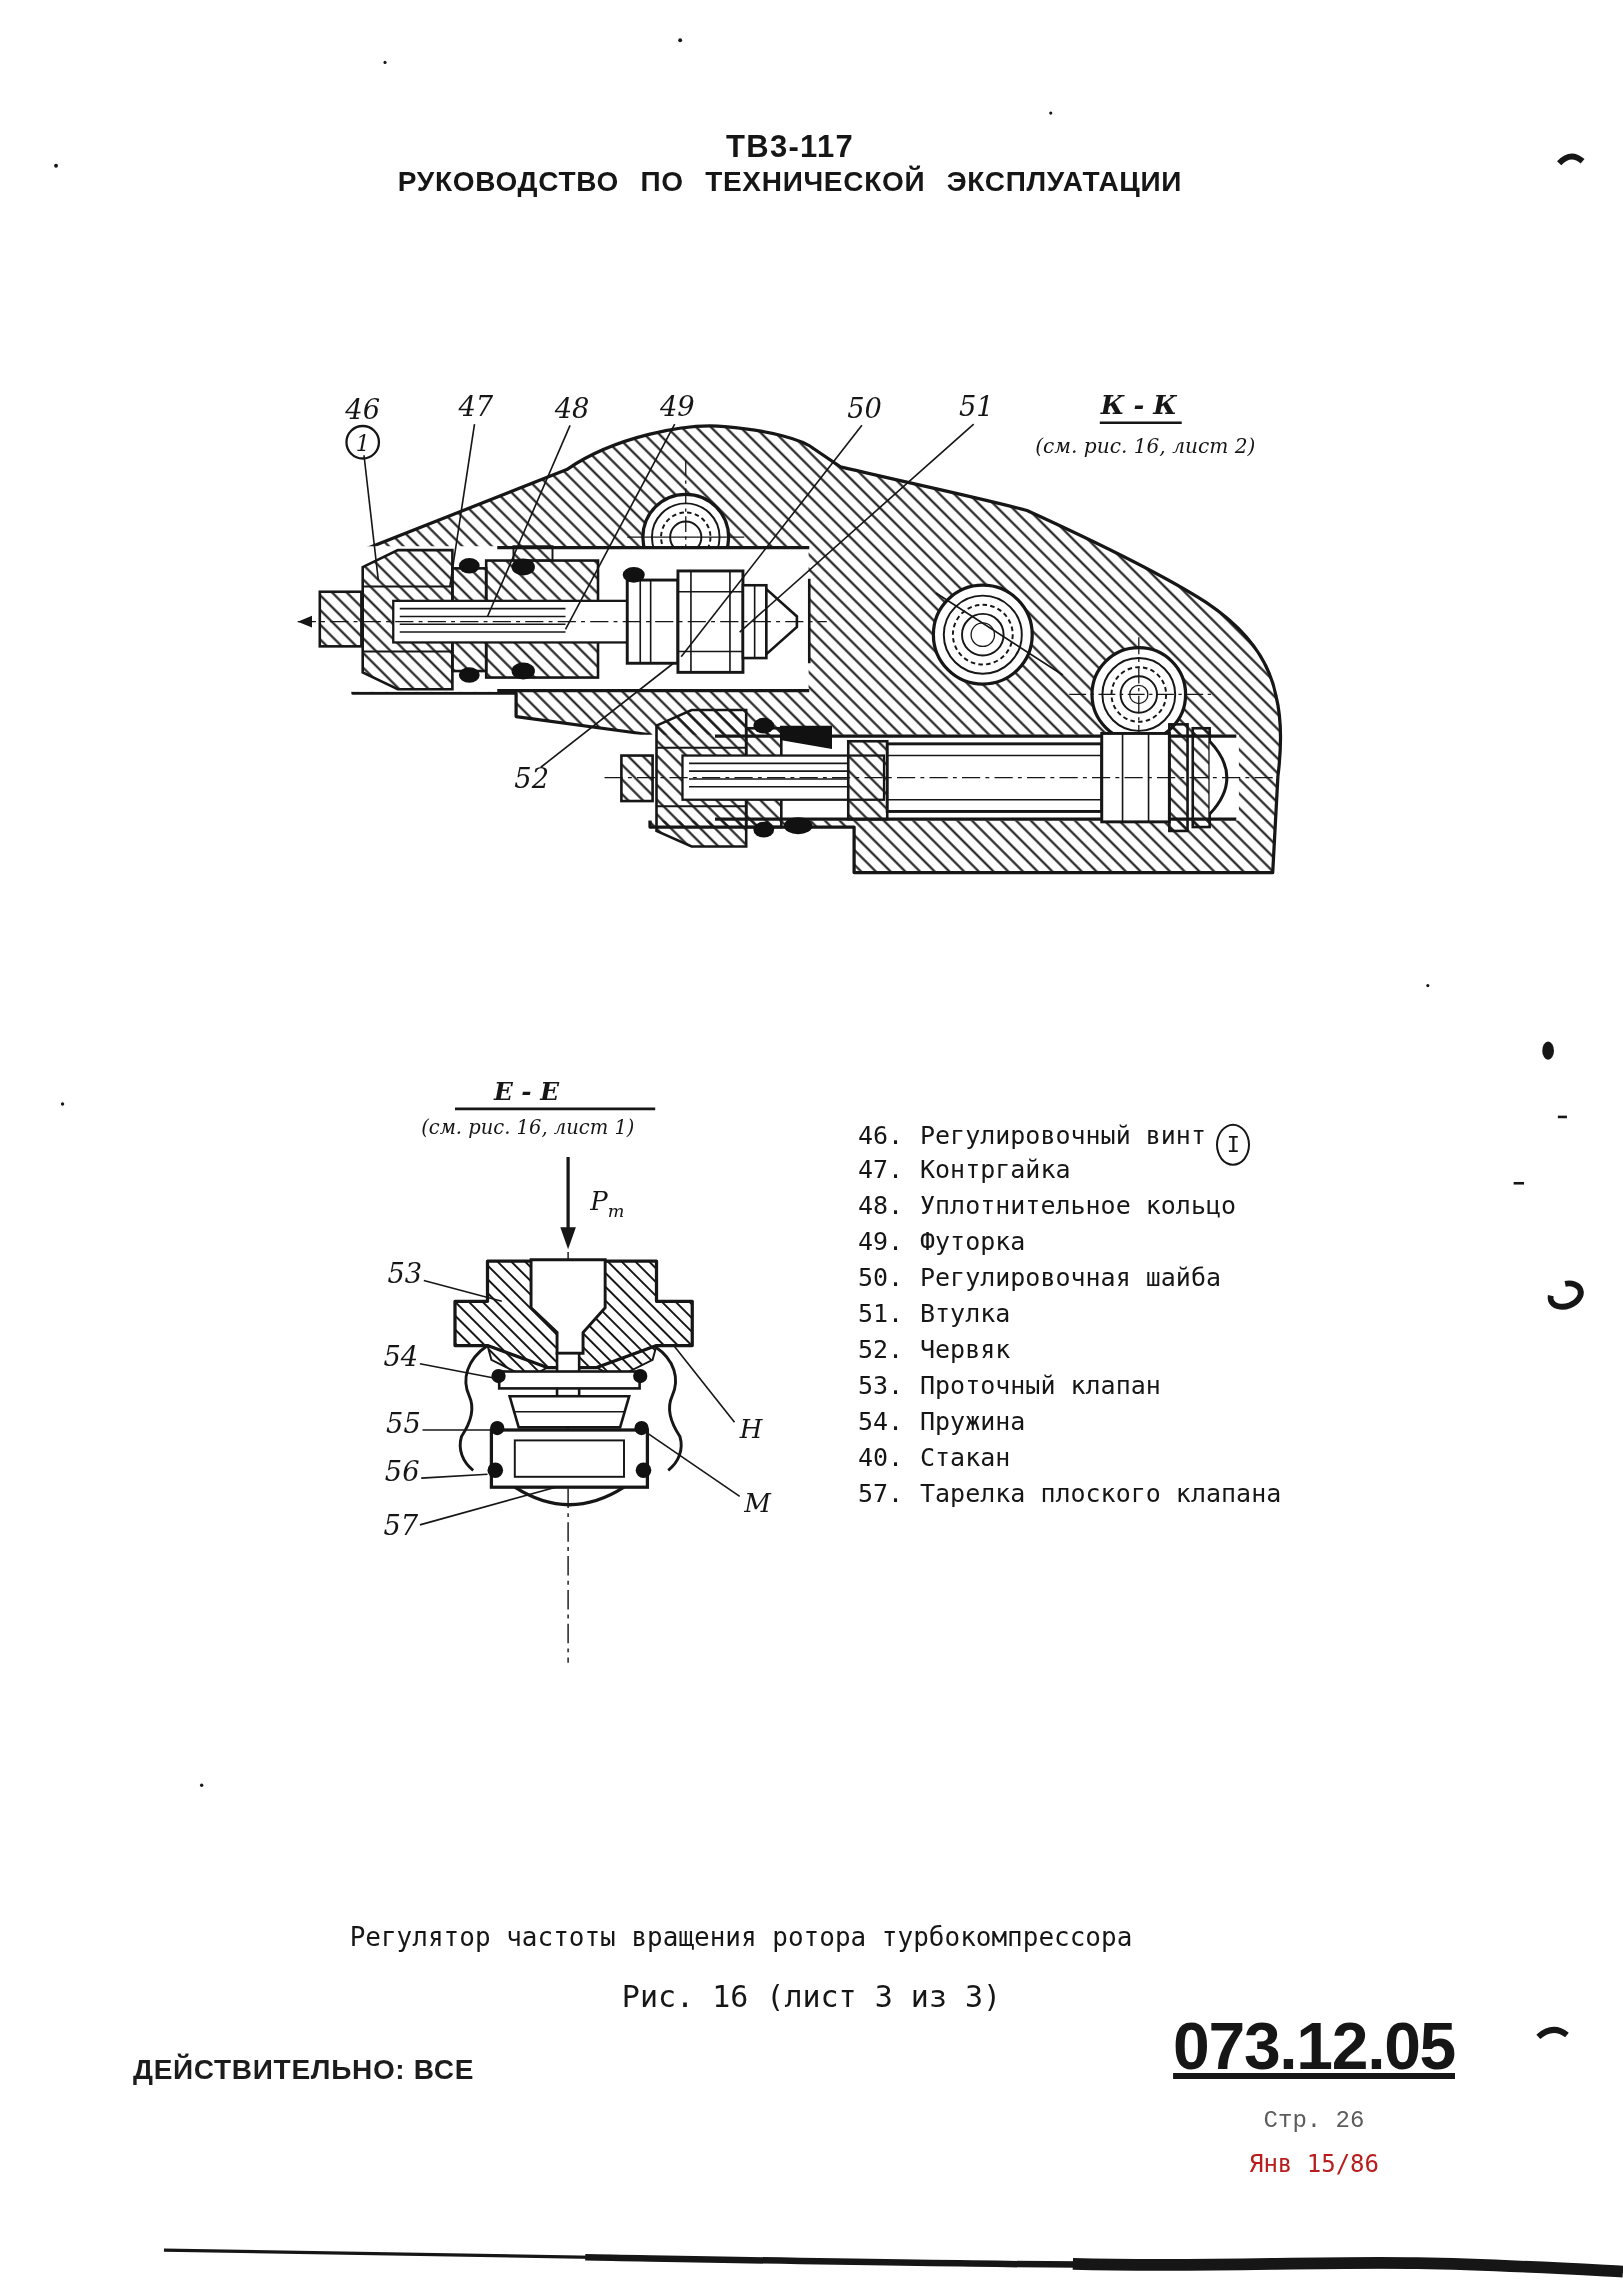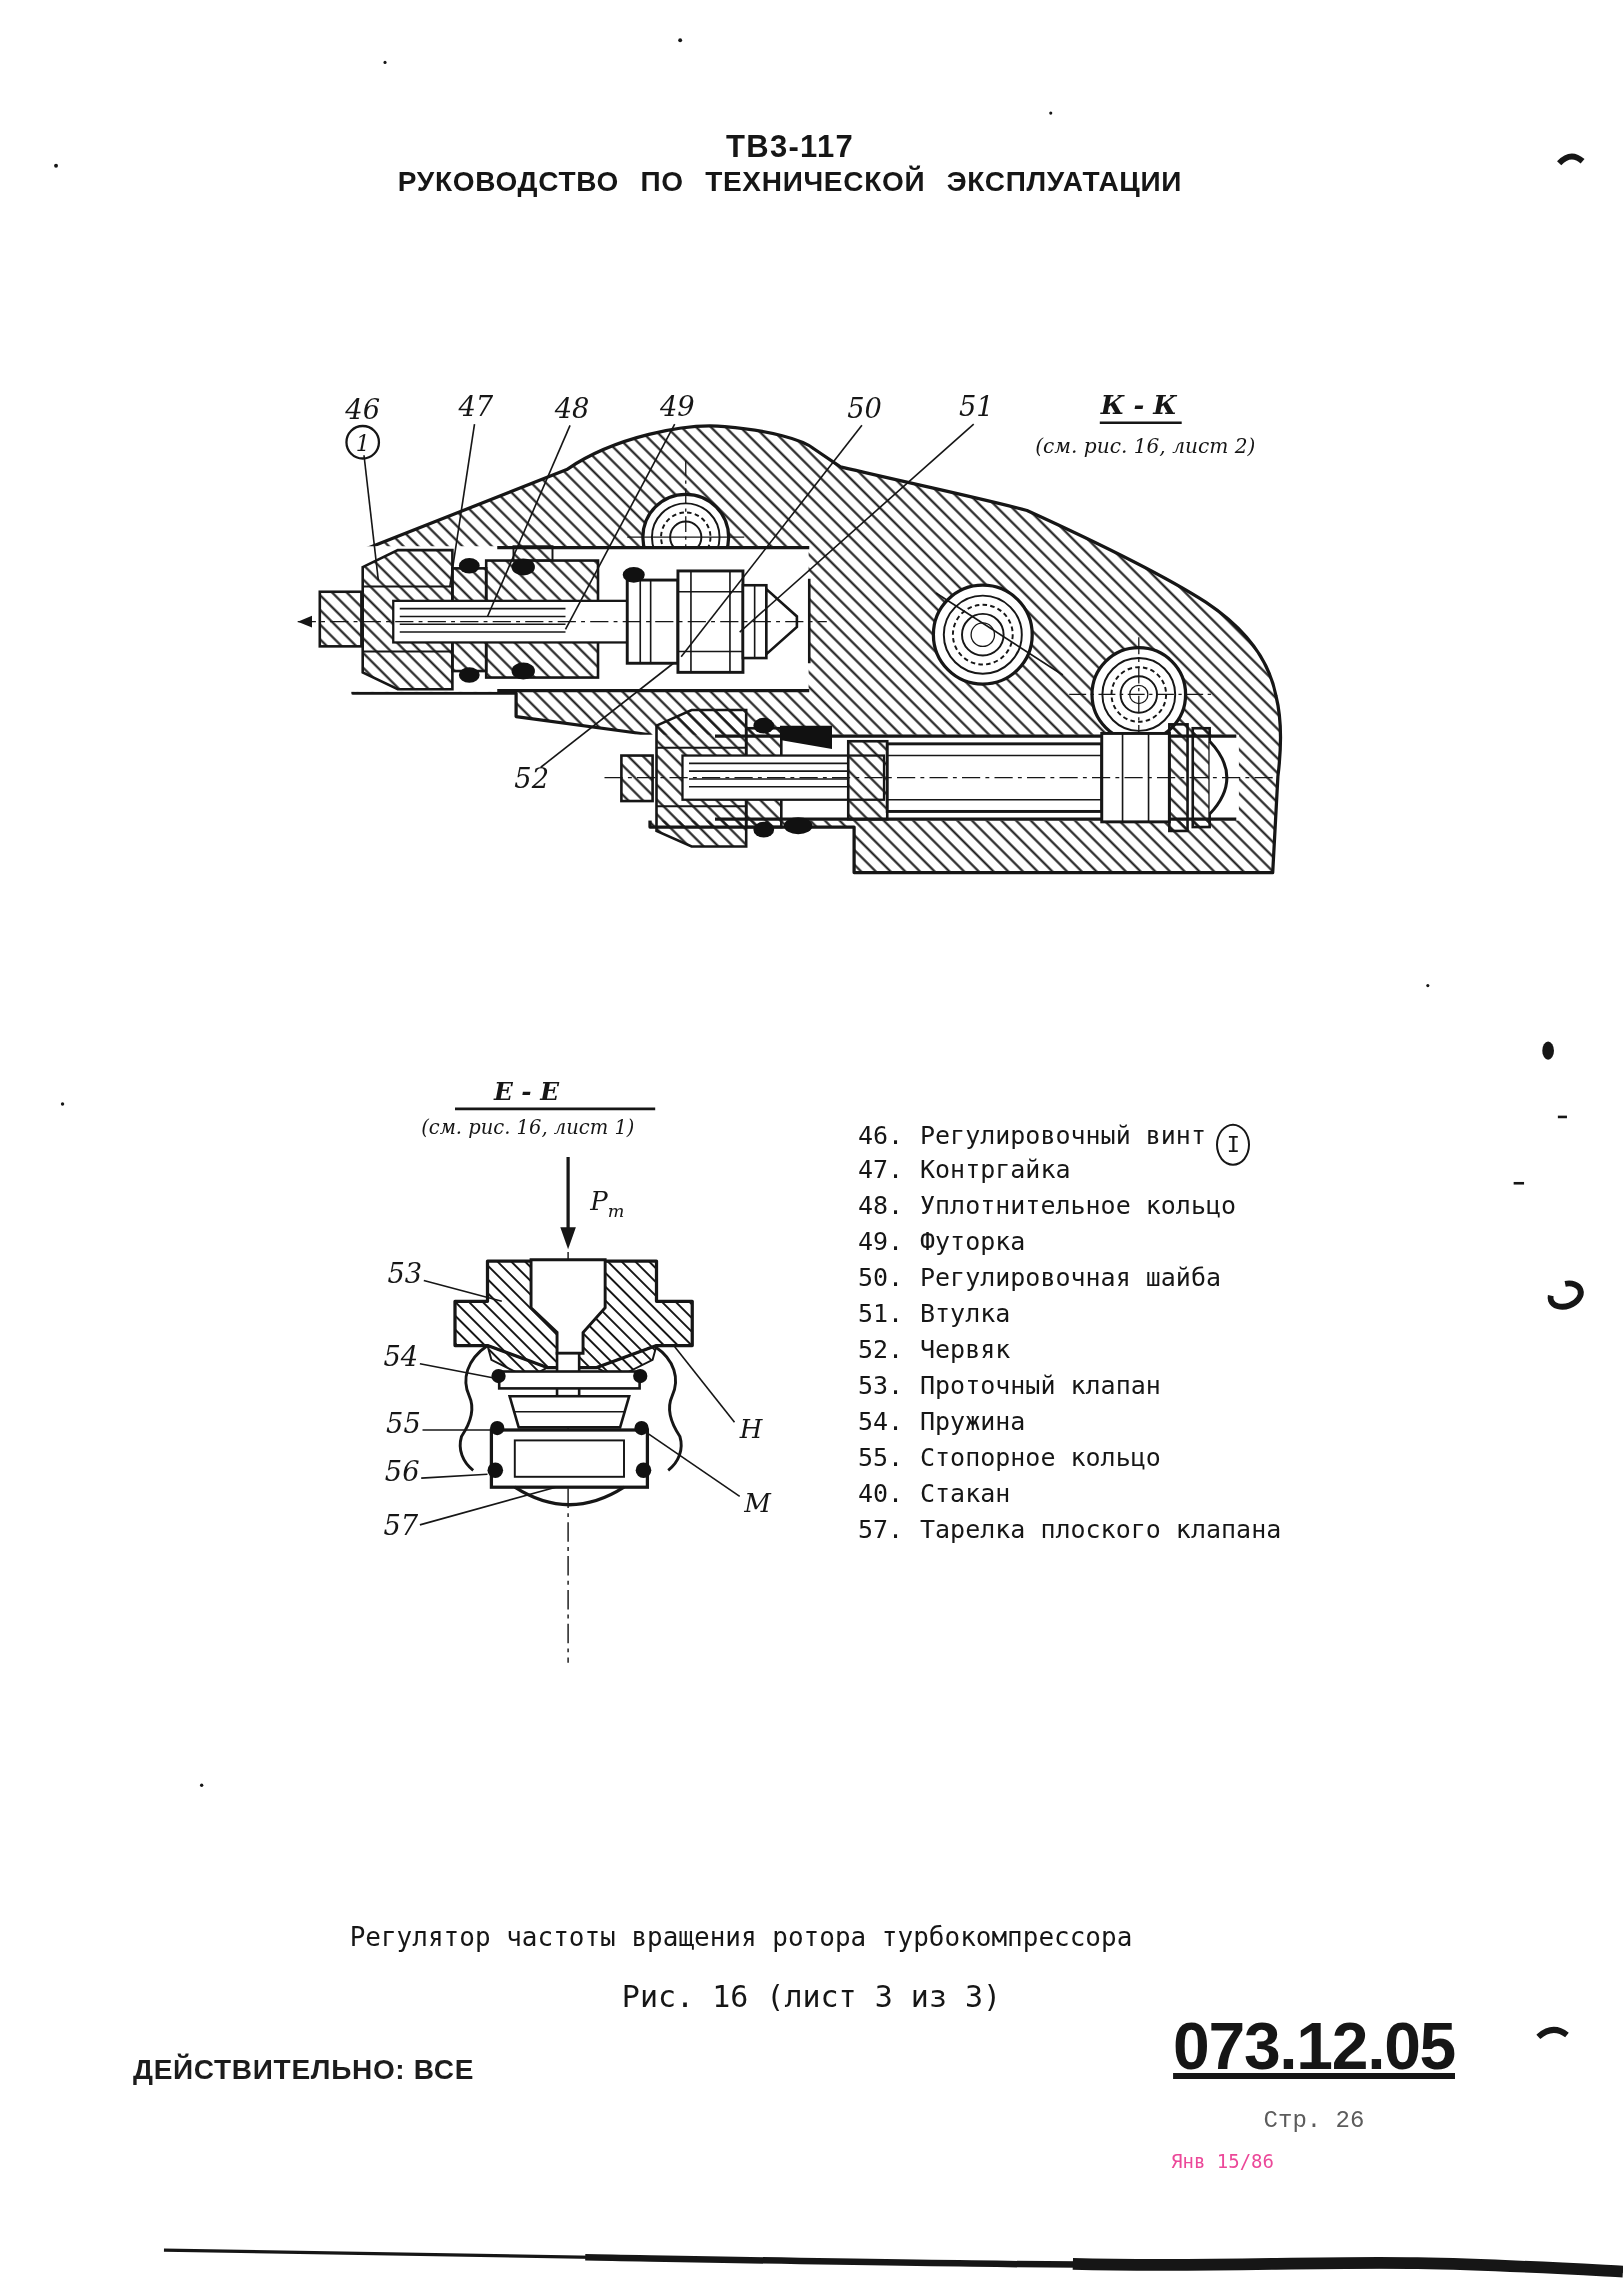--- a/index.html
+++ b/index.html
@@ -29,21 +29,21 @@
   }
 
   
   .cap1{left:0;top:1922px;width:1482px;text-align:center;font-size:26px;}
   .cap2{left:0;top:1979px;width:1623px;text-align:center;font-size:30px;}
 
   
   .valid{left:133px;top:2054px;font-family:"Liberation Sans","DejaVu Sans",sans-serif;font-size:28px;font-weight:bold;letter-spacing:0.7px;color:#1c1c1c;}
   .docnum{left:1144px;top:2008px;width:311px;text-align:right;font-family:"Liberation Sans","DejaVu Sans",sans-serif;font-size:66px;font-weight:bold;letter-spacing:-1.3px;text-decoration:underline;}
   .pageno{left:1171px;top:2107px;width:286px;text-align:center;font-size:24px;color:#5c5c5c;font-family:Liberation Mono, monospace;}
-  .dateln{left:1171px;top:2150px;width:286px;text-align:left;font-size:19px;color:#ec4899;}
+  .dateln{left:1171px;top:2150px;width:286px;text-align:center;font-size:24px;color:#b91c1c;}
 
   svg text{font-family:"DejaVu Serif","Liberation Serif",serif;font-style:italic;fill:#161616;}
 </style>
 </head>
 <body>
 
 <div class="page">
 
   <div class="abs hdr">
     <div class="hdr-model">ТВ3-117</div>
@@ -259,21 +259,20 @@
   <div class="abs plist">
     <div class="row"><span class="num">46.</span><span>Регулировочный винт</span><span class="circ-I">I</span></div>
     <div class="row"><span class="num">47.</span><span>Контргайка</span></div>
     <div class="row"><span class="num">48.</span><span>Уплотнительное кольцо</span></div>
     <div class="row"><span class="num">49.</span><span>Футорка</span></div>
     <div class="row"><span class="num">50.</span><span>Регулировочная шайба</span></div>
     <div class="row"><span class="num">51.</span><span>Втулка</span></div>
     <div class="row"><span class="num">52.</span><span>Червяк</span></div>
     <div class="row"><span class="num">53.</span><span>Проточный клапан</span></div>
     <div class="row"><span class="num">54.</span><span>Пружина</span></div>
-    <div class="row"><span class="num">55.</span><span>Стопорное кольцо</span></div>
     <div class="row"><span class="num">40.</span><span>Стакан</span></div>
     <div class="row"><span class="num">57.</span><span>Тарелка плоского клапана</span></div>
   </div>
 
   <div class="abs cap1">Регулятор частоты вращения ротора турбокомпрессора</div>
   <div class="abs cap2">Рис. 16 (лист 3 из 3)</div>
 
   <div class="abs valid">ДЕЙСТВИТЕЛЬНО: ВСЕ</div>
   <div class="abs docnum">073.12.05</div>
   <div class="abs pageno">Стр. 26</div>

